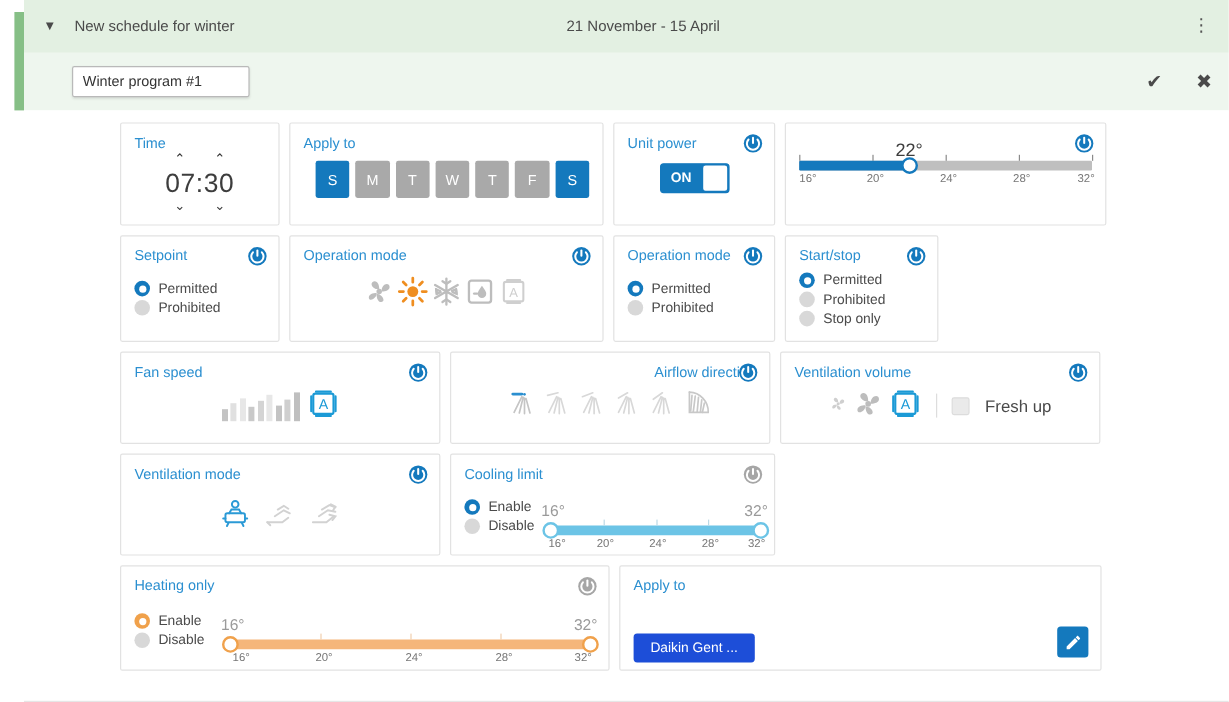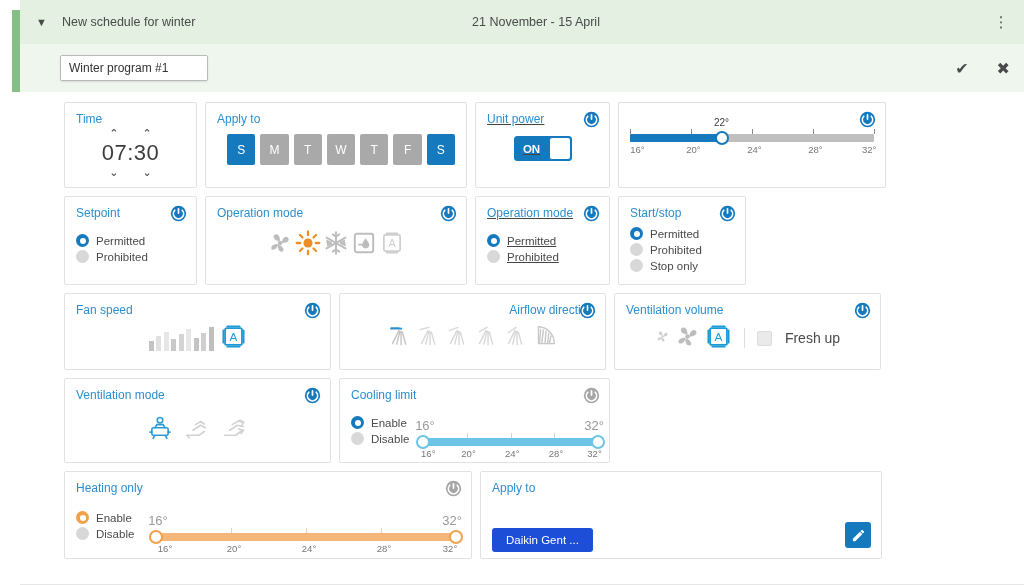--- a/index.html
+++ b/index.html
@@ -36,21 +36,21 @@
     box-shadow:0 1px 2px rgba(0,0,0,.10);
   }
   .hdr-actions { margin-left:auto; display:flex; align-items:center; gap:28px; color:#4a4a4a; }
   .hdr-actions div { font-size:16px; cursor:pointer; }
 
   
   .content {
     margin-left:20px; padding:10px 12px 14px 44px; background:#fff;
     position:relative;
   }
-  .row { display:flex; gap:8px; margin-bottom:8px; }
+  .row { display:flex; gap:8px; margin-bottom:8px;margin-left:36px; }
   .card {
     background:#fff; border:1px solid #e2e2e2; border-radius:2px;
     position:relative; padding:9px 11px;
   }
   .card-title { color:#2b8fd0; font-size:12px; margin-bottom:2px; }
   .pwr {
     position:absolute; right:9px; top:8px; width:17px; height:17px; border-radius:50%;
   }
   .pwr svg { display:block; }
 
@@ -74,21 +74,21 @@
   
   .days-card { width:262px; }
   .days { display:flex; gap:5px; margin-top:8px; margin-left:10px;}
   .day {
     width:31px; height:31px; background:#a9a9a9; color:#fff; font-size:12px;
     display:flex; align-items:center; justify-content:center; border-radius:2px;
   }
   .day.sel { background:#1479bd; }
 
   
-  .unit-card { width:135px;text-decoration:underline; }
+  .unit-card { width:135px; }
   .toggle {
     width:58px; height:25px; border:1px solid #1479bd; border-radius:3px; background:#1479bd;
     display:flex; align-items:center; margin:10px auto 0 auto; overflow:hidden;
   }
   .toggle .lbl { color:#fff; font-size:11.5px; flex:1; text-align:center; font-weight:bold;}
   .toggle .knob { width:22px; height:23px; background:#fff; border:1px solid #1479bd; border-radius:3px; }
 
   
   .slider-wrap { position:relative; margin-top:2px; }
   .track { height:8px; border-radius:1px; background:#bfbfbf; position:relative; }
@@ -98,21 +98,21 @@
     background:#fff; border:2px solid #1479bd; transform:translate(-50%,-50%);
   }
   .knobc.cool { border-color:#6cc4e6; }
   .knobc.heat { border-color:#f0a14b; }
   .ticks { position:absolute; left:0; right:0; top:-4px; height:4px; }
   .tick { position:absolute; width:1px; height:5px; background:#8a8a8a; top:-1px;}
   .tick.light { background:#bcd9e6; }
   .tick.lightorange { background:#f0cfae; }
   .scale { position:relative; height:13px; margin-top:2px; }
   .scale span { position:absolute; font-size:9.5px; color:#777; transform:translateX(-50%); }
-  .bubble { font-size:10px; color:#3d3d3d; position:absolute; transform:translateX(-50%); top:-17px; }
+  .bubble { font-size:15px; color:#3d3d3d; position:absolute; transform:translateX(-50%); top:-17px; }
   .lim-label { font-size:13px; color:#9a9a9a; position:absolute; top:-20px; }
 
   
   .icons { display:flex; align-items:center; justify-content:center; gap:5px; margin-top:5px; }
   .bars { display:flex; align-items:flex-end; gap:2.5px; height:26px; }
   .bars i { width:5px; display:block; background:#c9c9c9; }
 
   .sep { width:1px; height:20px; background:#ddd; margin:0 8px; }
   .chk { width:15px; height:15px; background:#eaeaea; border:1px solid #dcdcdc; border-radius:2px;}
   .fresh { font-size:14px; color:#4a4a4a; margin-left:9px; }

